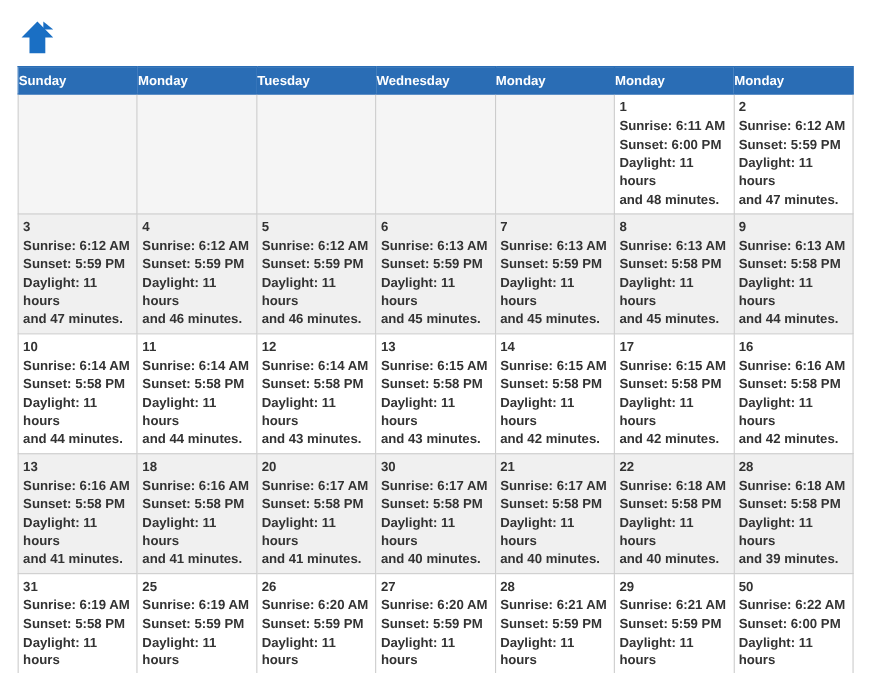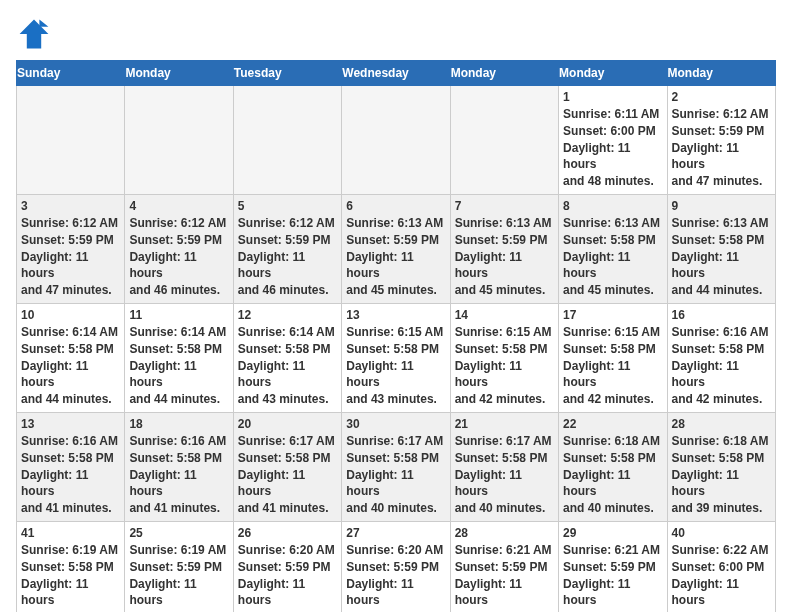--- a/index.html
+++ b/index.html
@@ -220,21 +220,21 @@
           <span class="day-num">22</span>
           <div class="day-info">Sunrise: 6:18 AM<br>Sunset: 5:58 PM<br>Daylight: 11 hours<br>and 40 minutes.</div>
         </td>
         <td class="shaded">
           <span class="day-num">28</span>
           <div class="day-info">Sunrise: 6:18 AM<br>Sunset: 5:58 PM<br>Daylight: 11 hours<br>and 39 minutes.</div>
         </td>
       </tr>
       <tr>
         <td>
-          <span class="day-num">41</span>
+          <span class="day-num">31</span>
           <div class="day-info">Sunrise: 6:19 AM<br>Sunset: 5:58 PM<br>Daylight: 11 hours<br>and 39 minutes.</div>
         </td>
         <td>
           <span class="day-num">25</span>
           <div class="day-info">Sunrise: 6:19 AM<br>Sunset: 5:59 PM<br>Daylight: 11 hours<br>and 39 minutes.</div>
         </td>
         <td>
           <span class="day-num">26</span>
           <div class="day-info">Sunrise: 6:20 AM<br>Sunset: 5:59 PM<br>Daylight: 11 hours<br>and 39 minutes.</div>
         </td>
@@ -244,18 +244,18 @@
         </td>
         <td>
           <span class="day-num">28</span>
           <div class="day-info">Sunrise: 6:21 AM<br>Sunset: 5:59 PM<br>Daylight: 11 hours<br>and 38 minutes.</div>
         </td>
         <td>
           <span class="day-num">29</span>
           <div class="day-info">Sunrise: 6:21 AM<br>Sunset: 5:59 PM<br>Daylight: 11 hours<br>and 38 minutes.</div>
         </td>
         <td>
-          <span class="day-num">40</span>
+          <span class="day-num">50</span>
           <div class="day-info">Sunrise: 6:22 AM<br>Sunset: 6:00 PM<br>Daylight: 11 hours<br>and 38 minutes.</div>
         </td>
       </tr>
     </tbody>
 </table>
 
 </body></html>

